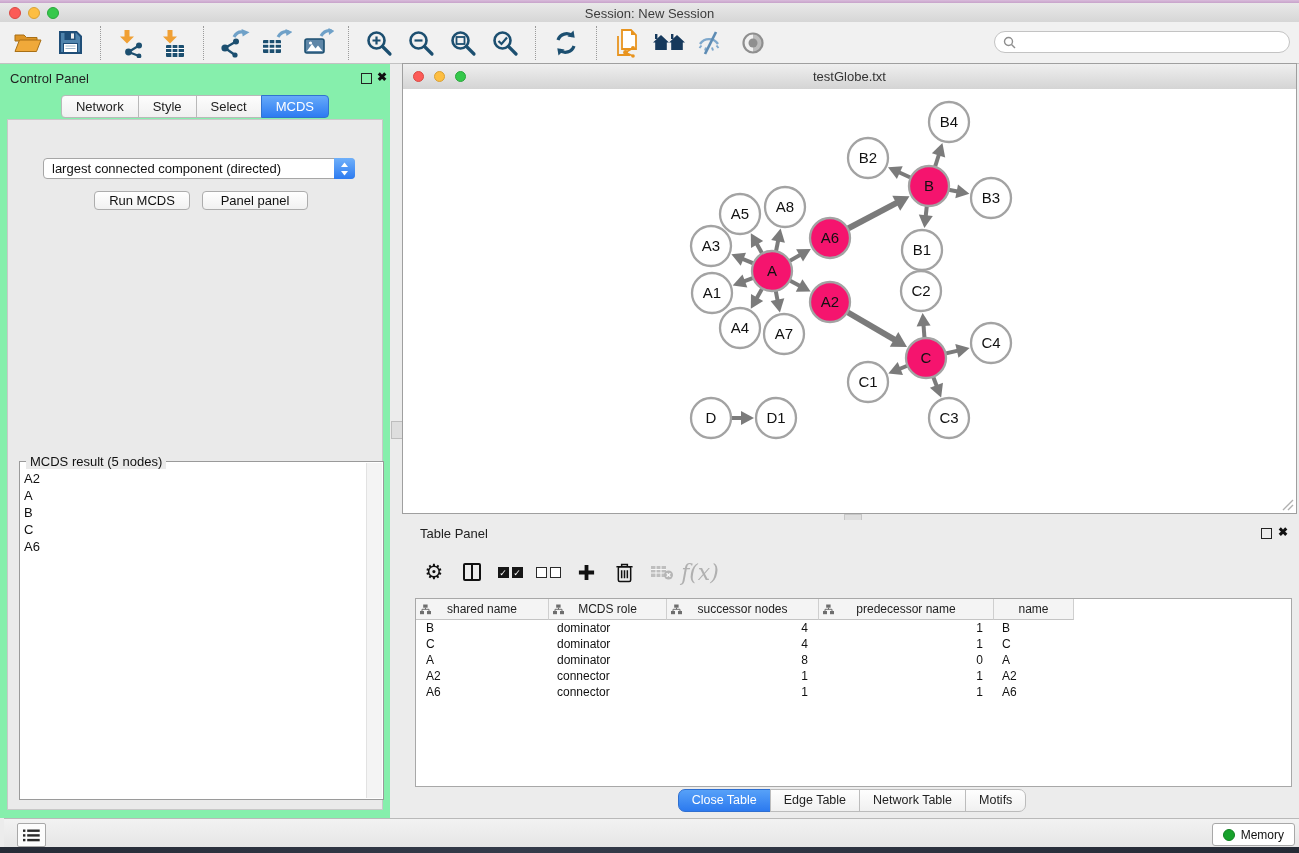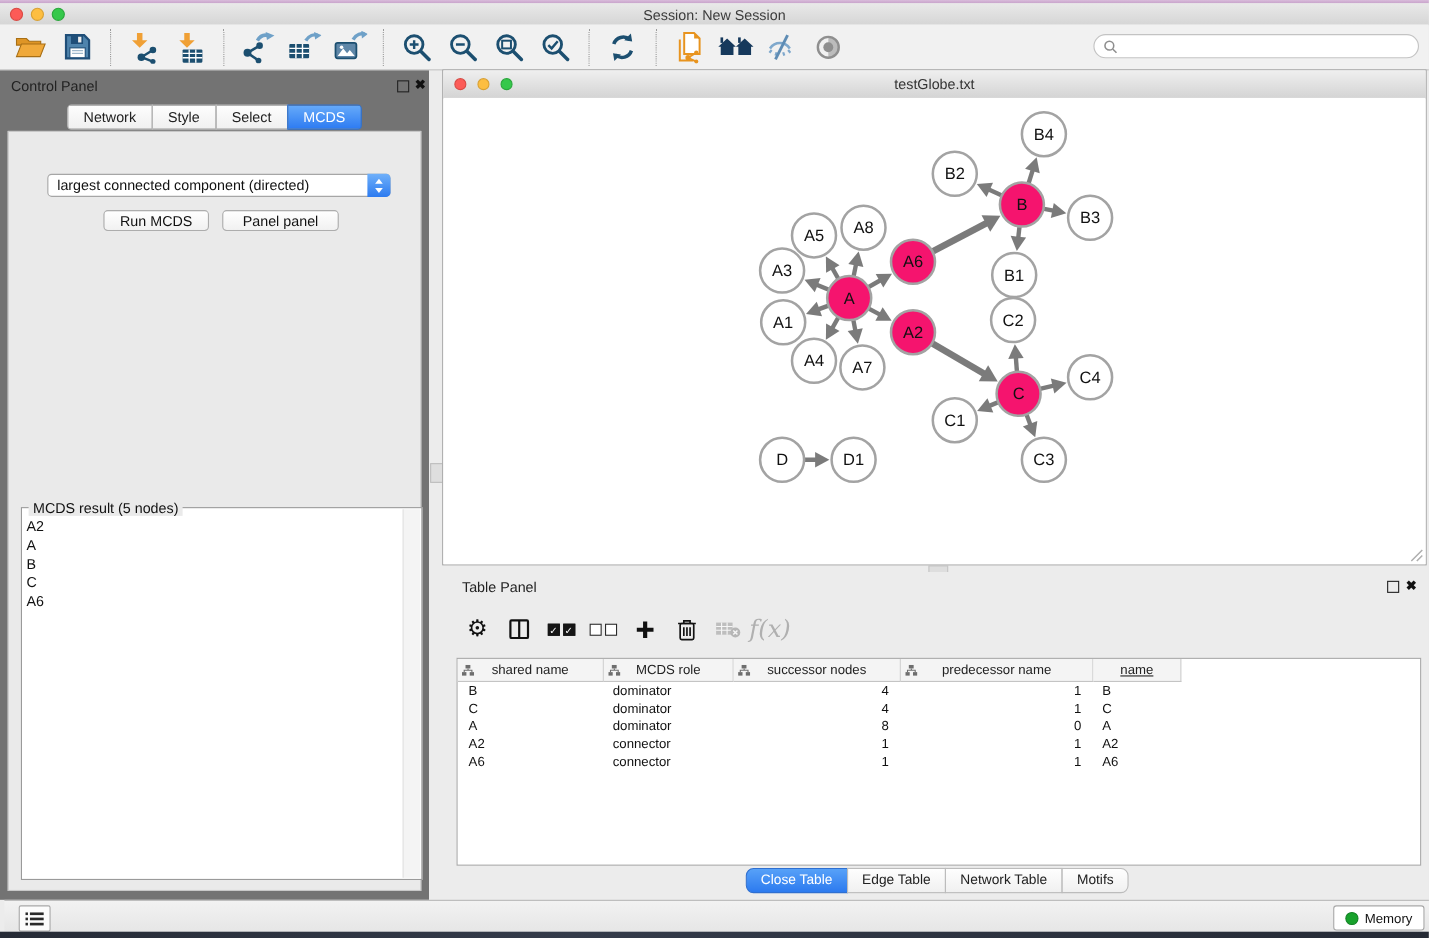--- a/index.html
+++ b/index.html
@@ -19,21 +19,21 @@
   #titlebar .title{position:absolute;left:0;right:0;top:3px;text-align:center;font-size:13px;color:#3c3c3c;}
   
   #main-toolbar{left:0;top:22px;width:1299px;height:42px;background:#f1f1f1;border-bottom:1px solid #c2c2c2;
                 display:flex;align-items:center;padding-left:7px;box-sizing:border-box;}
   .tb-btn{width:42px;height:38px;display:flex;align-items:center;justify-content:center;cursor:default;}
   .tb-sep{height:34px;border-left:1px dotted #9b9b9b;margin:0 9px;}
   #search-box{right:9px;top:31px;width:296px;height:22px;background:#fff;border:1px solid #c3c3c3;
               border-radius:11px;display:flex;align-items:center;padding:0 8px;box-sizing:border-box;}
   #search-box input{border:none;outline:none;flex:1;font-size:12px;font-family:"Liberation Sans",sans-serif;background:transparent;}
   
-  #control-panel{left:0;top:64px;width:390px;height:754px;background:#737373;}
+  #control-panel{left:0;top:64px;width:390px;height:754px;background:#86efac;}
   #cp-title{position:absolute;left:10px;top:7px;font-size:13px;color:#222;}
   .panel-float{position:absolute;width:9px;height:9px;border:1.5px solid #222;}
   .panel-close{position:absolute;font-size:12px;font-weight:bold;color:#111;line-height:10px;}
   #cp-tabs{position:absolute;left:0;top:31px;width:100%;display:flex;justify-content:center;}
   .tab{height:21px;line-height:21px;padding:0 14px;font-size:13px;background:linear-gradient(#fdfdfd,#f0f0f0);
        border:1px solid #b9b9b9;margin-left:-1px;color:#222;}
   .tab:first-child{border-radius:4px 0 0 4px;margin-left:0;}
   .tab:last-child{border-radius:0 4px 4px 0;}
   .tab.active{background:linear-gradient(#66aaf9,#2d7bf2);color:#fff;border-color:#3173cf;}
   #cp-content{position:absolute;left:7px;top:55px;width:376px;height:691px;background:#eaeaea;
@@ -575,21 +575,21 @@
           <span class="col-icon"><svg width="11" height="11" viewBox="0 0 11 11">
               <g fill="#6e6e6e">
                 <rect x="3.2" y="0.5" width="4.4" height="3.2"></rect>
                 <rect x="0" y="7" width="4" height="3.2"></rect>
                 <rect x="7" y="7" width="4" height="3.2"></rect>
               </g>
               <path d="M5.5 3.7v1.6M2 7V5.3h7V7" fill="none" stroke="#6e6e6e"></path>
             </svg></span>
           <span>predecessor name</span>
         </div>
-        <div class="th" style="width: 80px; text-decoration: underline;">
+        <div class="th" style="width: 80px;">
           <span>name</span>
         </div>
       </div>
     <div class="tbody">
         <div class="tr">
           <div class="td" style="width: 133px; text-align: left; padding: 0px 0px 0px 10px;">B</div>
           <div class="td" style="width: 118px; text-align: left; padding: 0px 0px 0px 8px;">dominator</div>
           <div class="td" style="width: 152px; text-align: right; padding: 0px 11px 0px 0px;">4</div>
           <div class="td" style="width: 175px; text-align: right; padding: 0px 11px 0px 0px;">1</div>
           <div class="td" style="width: 80px; text-align: left; padding: 0px 0px 0px 8px;">B</div>

